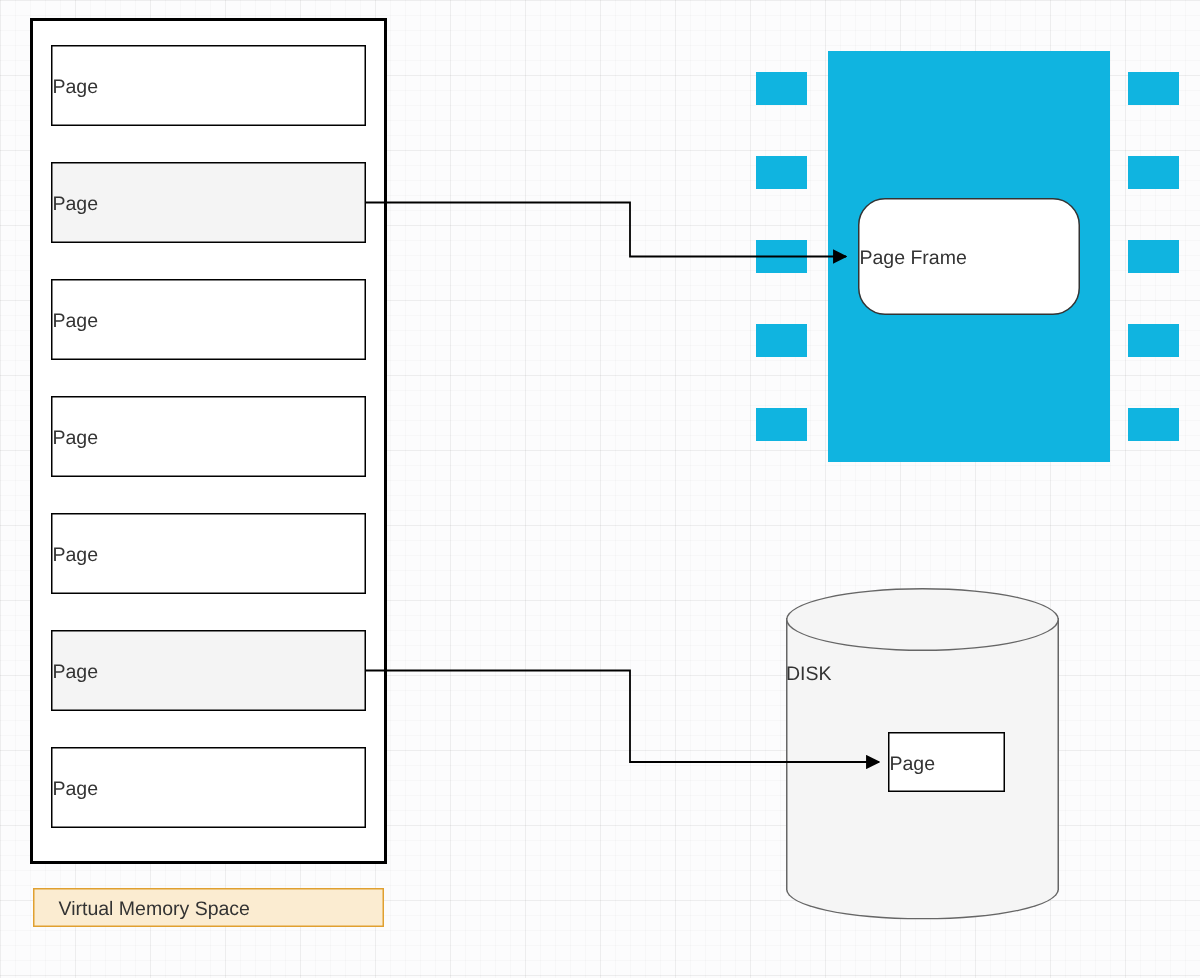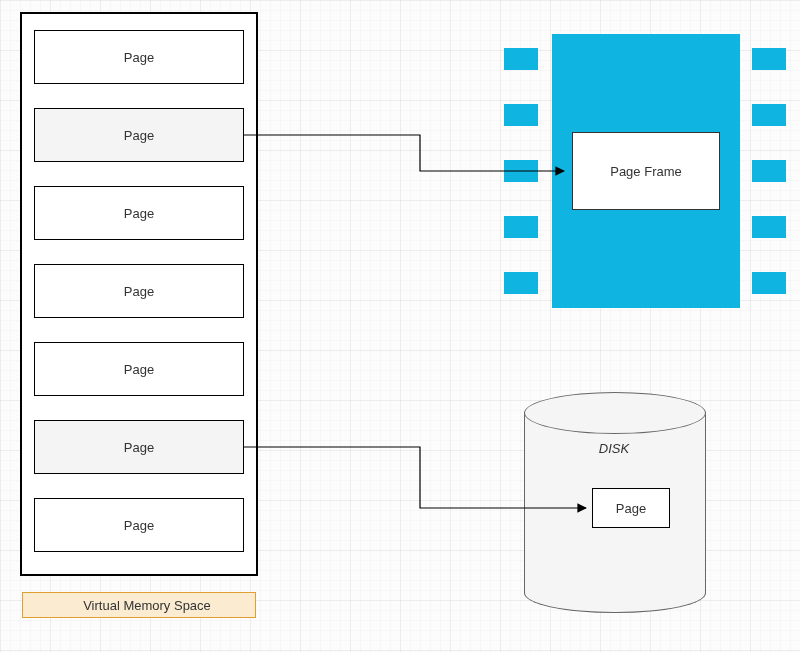--- a/index.html
+++ b/index.html
@@ -25,21 +25,20 @@
       50px 50px,
       auto;
     position: relative;
     overflow: hidden;
   }
   .box {
     position: absolute;
     box-sizing: border-box;
     display: flex;
     align-items: center;
-    justify-content: center;
     text-align: center;
   }
   .vm-outer {
     border: 2px solid #000;
     background: #fff;
   }
   .page {
     border: 1px solid #000;
     background: #fff;
   }
@@ -127,29 +126,29 @@
 <div class="box ram-pin" style="left:504px; top:272px; width:34px; height:22px;"></div>
 
 <div class="box ram-pin" style="left:752px; top:48px;  width:34px; height:22px;"></div>
 <div class="box ram-pin" style="left:752px; top:104px; width:34px; height:22px;"></div>
 <div class="box ram-pin" style="left:752px; top:160px; width:34px; height:22px;"></div>
 <div class="box ram-pin" style="left:752px; top:216px; width:34px; height:22px;"></div>
 <div class="box ram-pin" style="left:752px; top:272px; width:34px; height:22px;"></div>
 
 <div class="box ram-body" style="left:552px; top:34px; width:188px; height:274px;"></div>
 
-<div class="box page-frame" style="left:572px; top:132px; width:148px; height:78px;">
+<div class="box page-frame" style="left:572px; top:132px; width:148px; height:78px;border-radius:18px;">
   <span>Page Frame</span>
 </div>
 
 <div style="position:absolute; left:524px; top:392px;">
   <div class="disk-body" style="position:absolute; left:0; top:20px; height:170px;"></div>
   <div class="disk-bottom" style="position:absolute; left:0; top:180px;"></div>
   <div class="disk-top" style="position:absolute; left:0; top:0;"></div>
-  <div class="box disk-label" style="position:absolute; left:0; top:44px; width:180px; height:24px;font-style:italic;">
+  <div class="box disk-label" style="position:absolute; left:0; top:44px; width:180px; height:24px;">
     <span>DISK</span>
   </div>
   <div class="box page" style="position:absolute; left:68px; top:96px; width:78px; height:40px;">
     <span>Page</span>
   </div>
 </div>
 
 <svg class="overlay">
   <defs>
     <marker id="arrow" viewBox="0 0 10 10" refX="9" refY="5" markerWidth="8" markerHeight="8" orient="auto-start-reverse">

